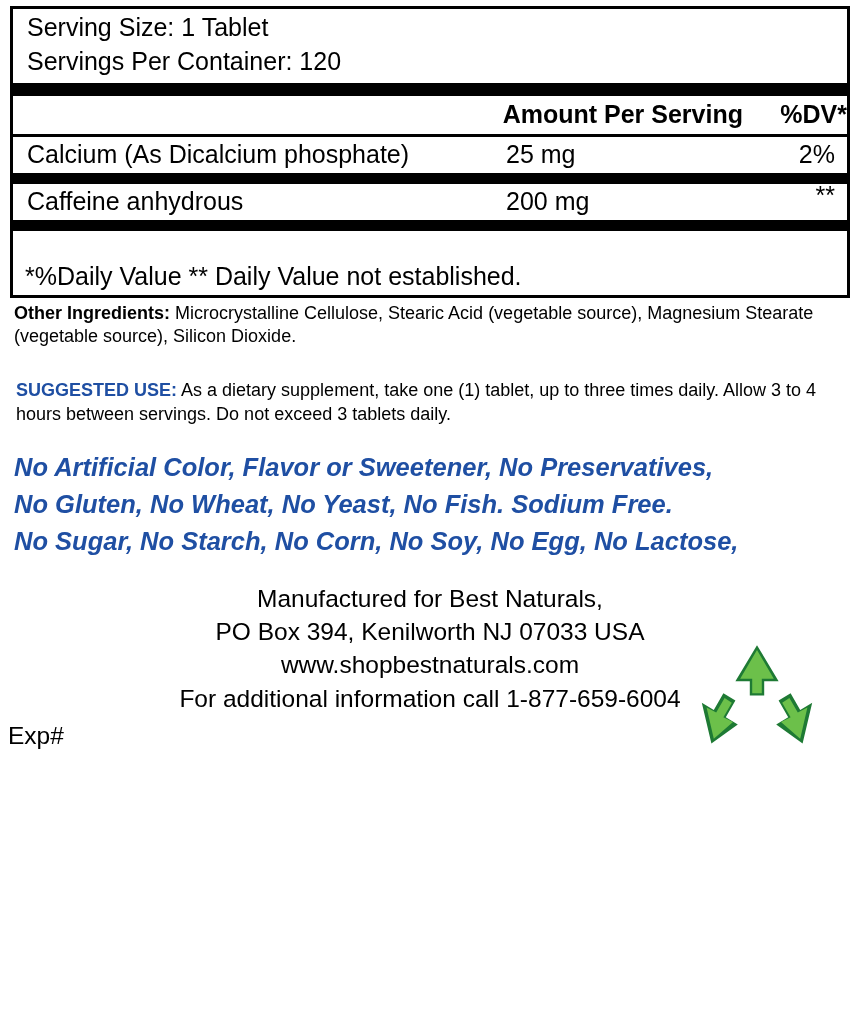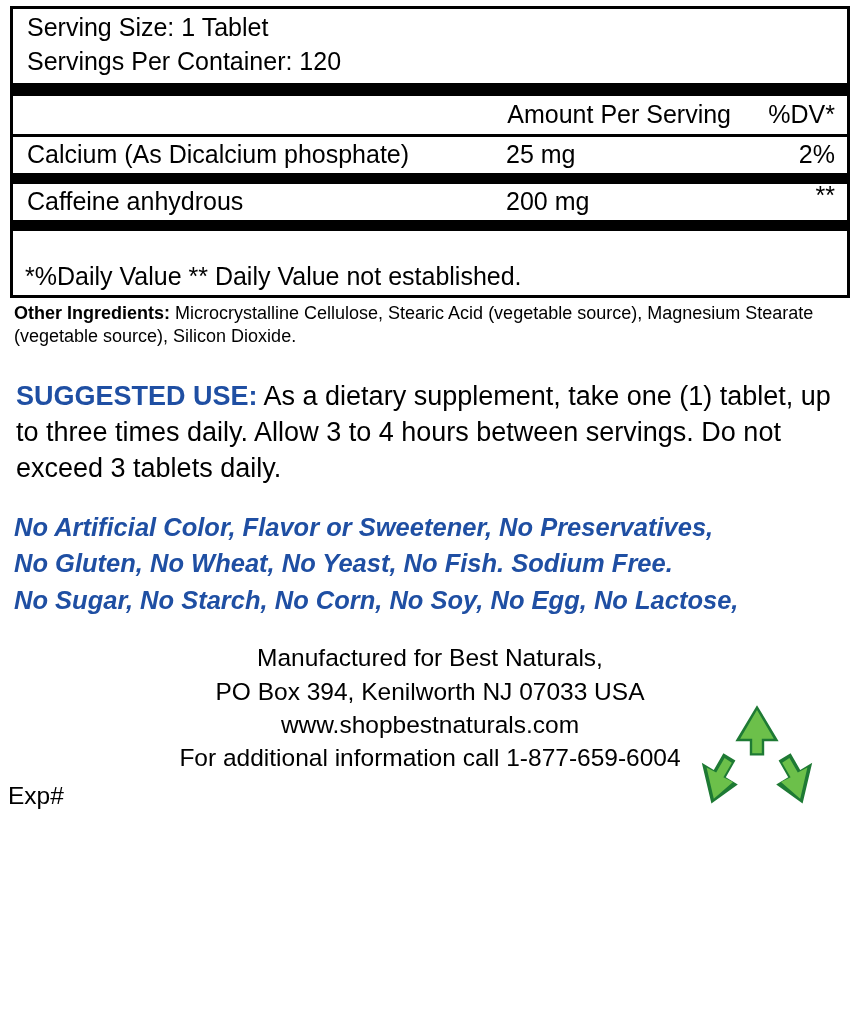--- a/index.html
+++ b/index.html
@@ -74,31 +74,30 @@
   .sf-row .dv {
     width: 90px;
     text-align: right;
     padding-right: 12px;
   }
   .sf-head-row {
     display: flex;
     align-items: center;
     font-size: 25px;
     padding: 4px 0 5px 14px;
-    font-weight: normal;
+    font-weight: bold;
   }
   .sf-head-row .spacer { flex: 1 1 auto; }
   .sf-head-row .amount-h {
     text-align: right;
     padding-right: 14px;
   }
   .sf-head-row .dv-h {
     width: 90px;
     text-align: right;
-    padding-right: 12px;
   }
   .sf-footnote {
     font-size: 25px;
     padding: 3px 0 4px 12px;
     margin-top: 28px;
   }
   .dv-star {
     font-size: 25px;
     position: relative;
     top: -6px;
@@ -107,21 +106,21 @@
   
   .other-ing {
     font-size: 18px;
     line-height: 1.3;
     padding: 4px 4px 0 6px;
   }
   .other-ing b { font-weight: bold; }
 
   
   .suggested {
-    font-size: 27px;
+    font-size: 18px;
     line-height: 1.33;
     padding: 30px 10px 0 8px;
   }
   .suggested .lead {
     color: #1f4fa3;
     font-weight: bold;
   }
 
   
   .claims {

